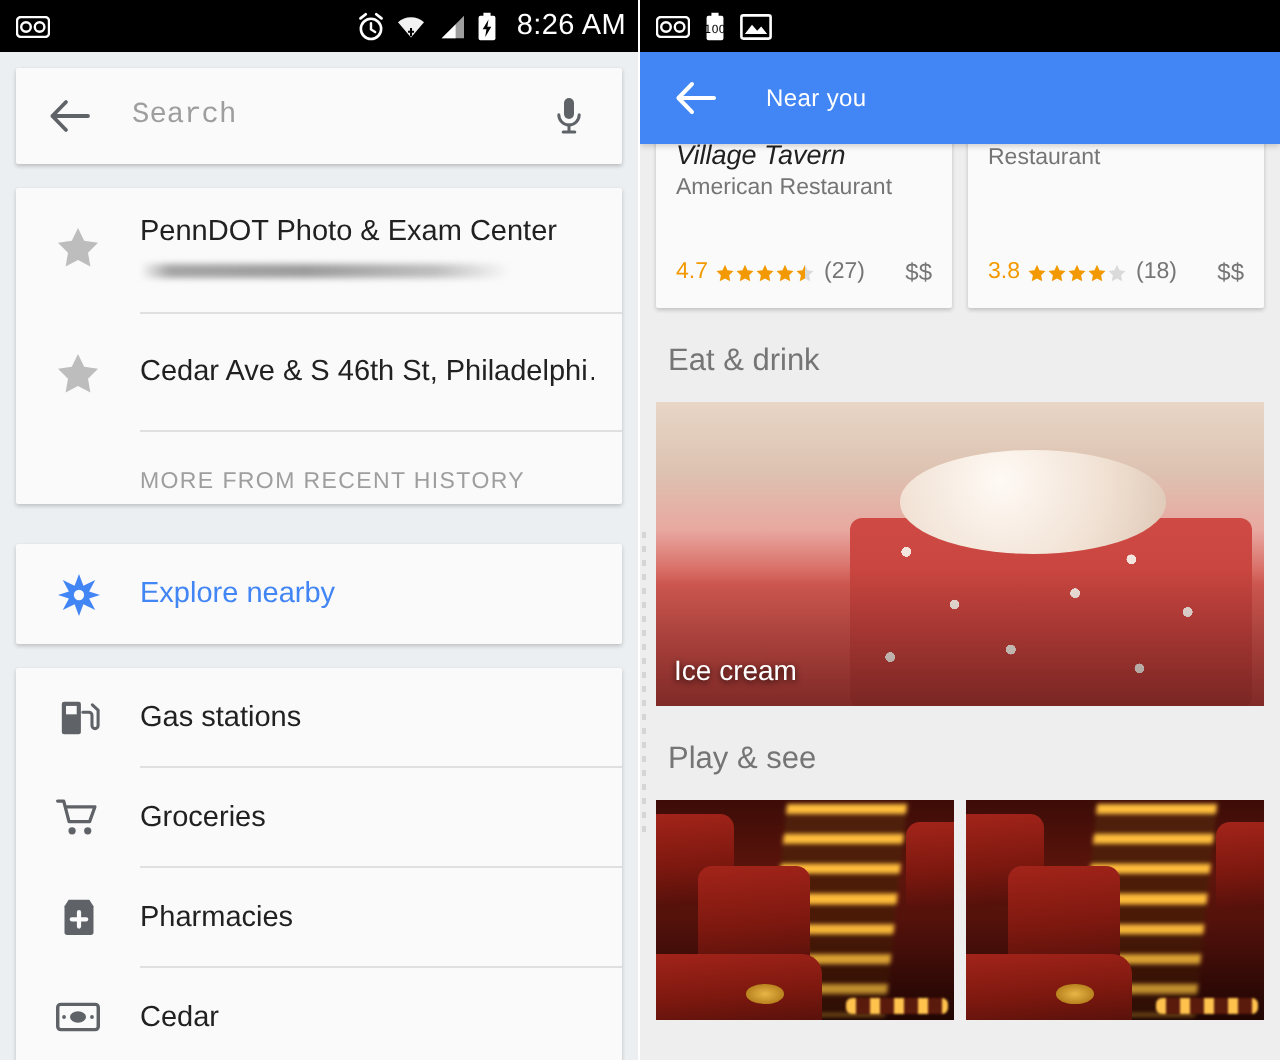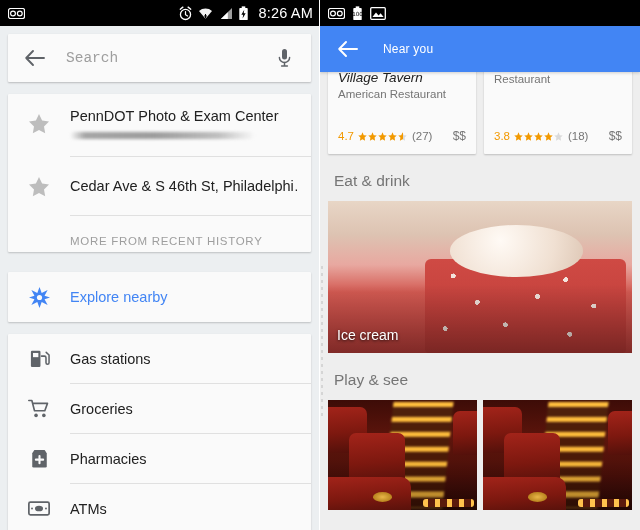--- a/index.html
+++ b/index.html
@@ -346,21 +346,21 @@
 
     <div class="hrow" style="min-height:49px">
       <span class="hicon">
         <svg width="22" height="15" viewBox="0 0 23 15">
           <rect x="0.9" y="0.9" width="21.2" height="13.2" rx="1.6" fill="none" stroke="#5f6368" stroke-width="1.8"></rect>
           <ellipse cx="11.5" cy="7.5" rx="4.2" ry="3" fill="#5f6368"></ellipse>
           <circle cx="4.2" cy="7.5" r="1" fill="#5f6368"></circle>
           <circle cx="18.8" cy="7.5" r="1" fill="#5f6368"></circle>
         </svg>
       </span>
-      <span class="cat-text">ATMs</span>
+      <span class="cat-text">Cedar</span>
     </div>
 
   </div>
 </div>
 
 <div class="panel panel-right">
 
   <div class="statusbar">
     <div class="sb-left">
       <svg class="sb-ic" width="17" height="11" viewBox="0 0 17 11">

